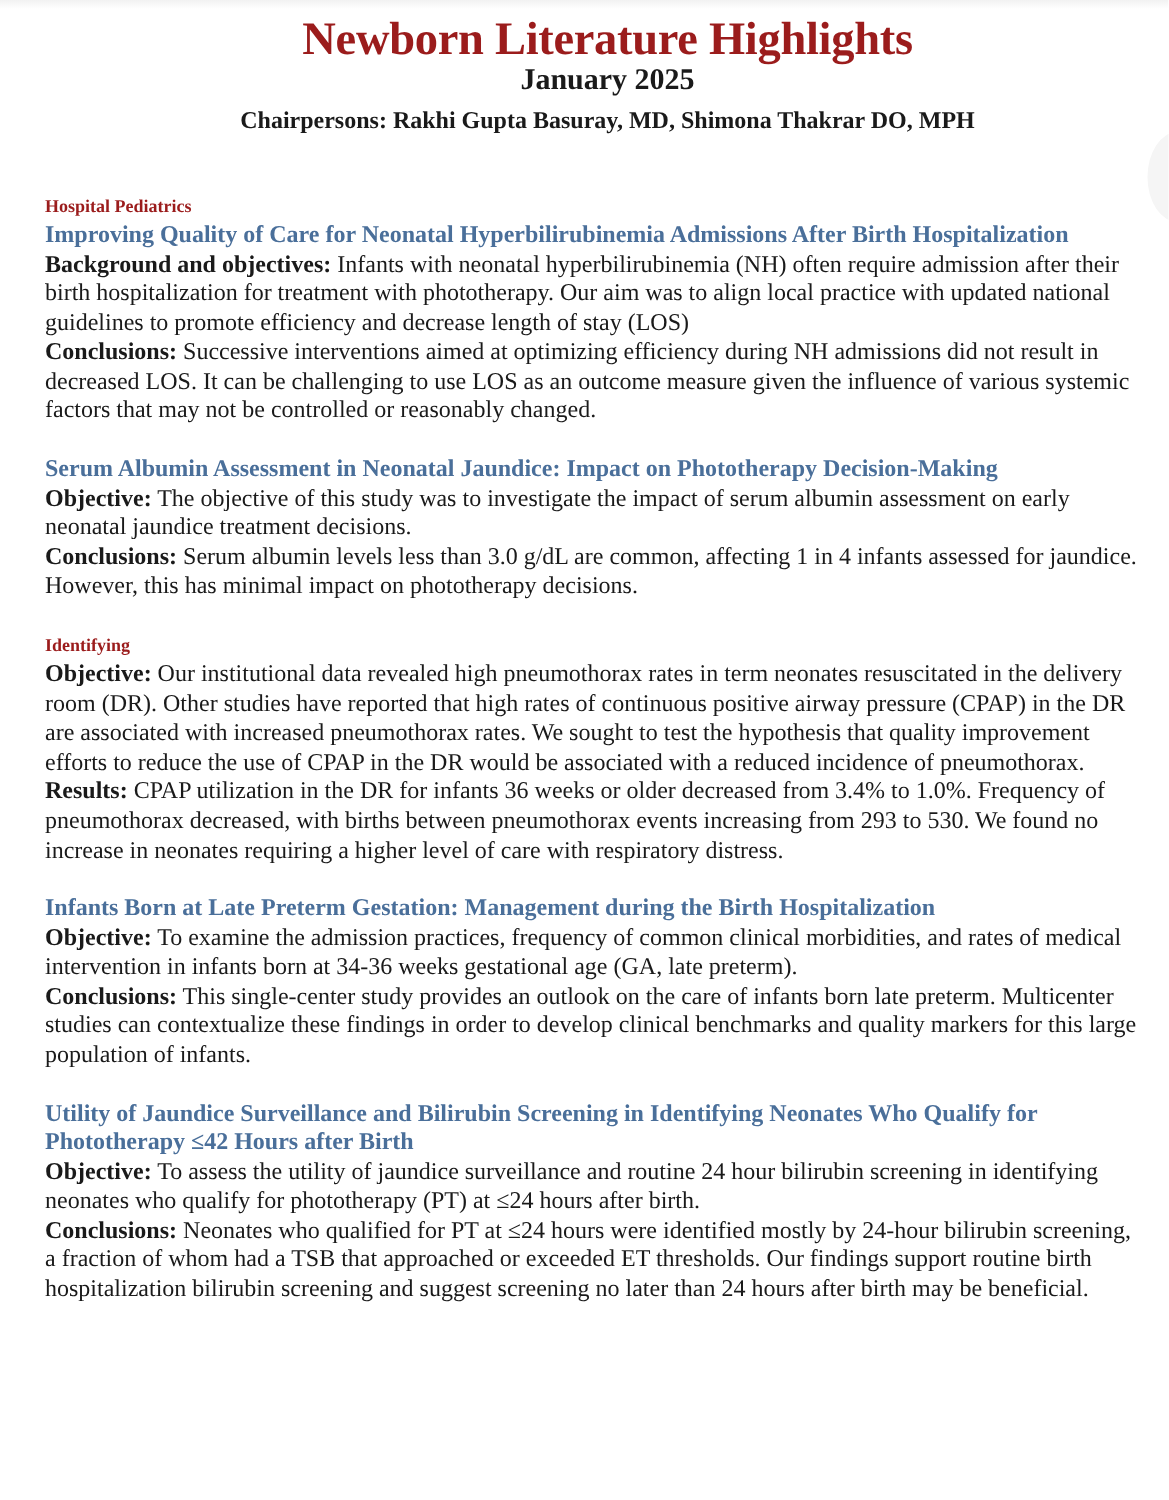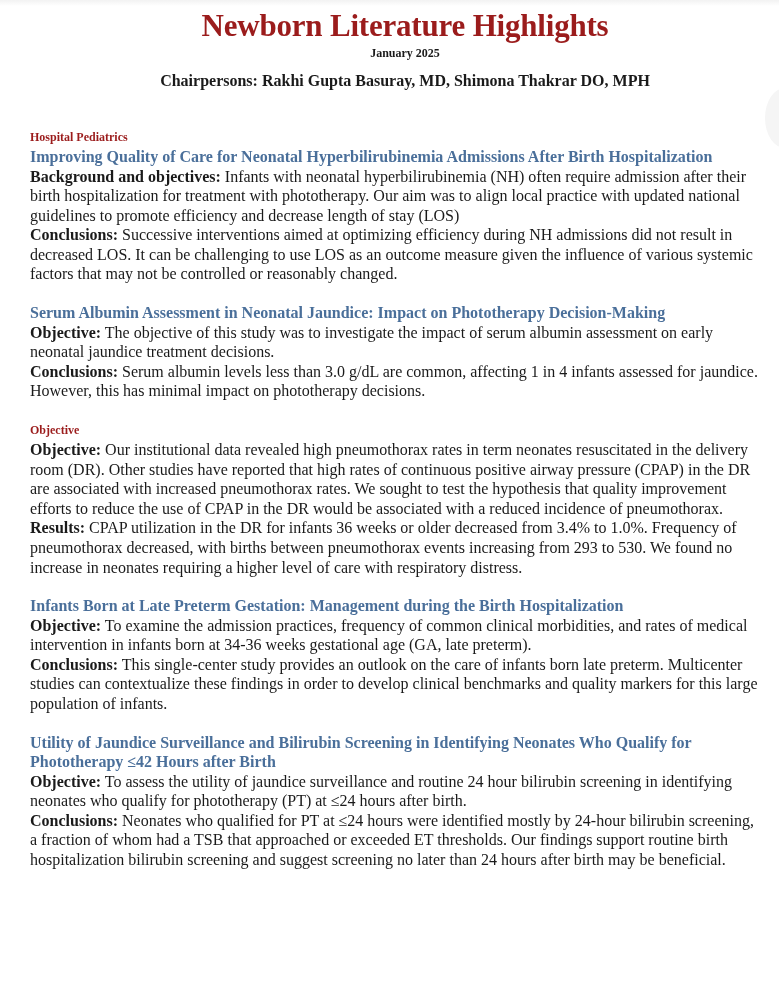--- a/index.html
+++ b/index.html
@@ -16,21 +16,21 @@
   }
   .side-bubble {
     position: absolute; left: 765px; top: 88px; width: 40px; height: 60px;
     border-radius: 50%; background: #f5f5f5;
   }
   header { text-align: center; padding-top: 8px; padding-left: 31px; }
   .title {
     color: #9b1c1c; font-weight: bold; font-size: 31px; line-height: 36px;
     margin: 0; letter-spacing: -0.2px;
   }
-  .date { font-weight: bold; font-size: 12px; line-height: 19px; margin: 0; }
+  .date { font-weight: bold; font-size: 20px; line-height: 19px; margin: 0; }
   .chairs { font-weight: bold; font-size: 16px; line-height: 20px; margin: 8px; }
   main { padding: 0 20px 0 30px; }
   .article { margin: 0; }
   .journal {
     color: #9b1c1c; font-weight: bold; font-size: 12px; line-height: 20px;
   }
   .atitle {
     color: #4a6f9a; font-weight: bold; font-size: 16px; line-height: 19.5px;
   }
   .para { font-size: 16px; line-height: 19.6px; }
@@ -61,21 +61,21 @@
   <div class="gap"></div>
 
   <section class="article">
     <div class="atitle">Serum Albumin Assessment in Neonatal Jaundice: Impact on Phototherapy Decision-Making</div>
     <div class="para"><span class="lbl">Objective:</span><span> The objective of this study was to investigate the impact of serum albumin assessment on early neonatal jaundice treatment decisions.</span></div>
     <div class="para"><span class="lbl">Conclusions:</span><span> Serum albumin levels less than 3.0 g/dL are common, affecting 1 in 4 infants assessed for jaundice. However, this has minimal impact on phototherapy decisions.</span></div>
   </section>
   <div class="gap"></div>
 
   <section class="article">
-    <div class="journal">Objective</div>
+    <div class="journal">Identifying</div>
     <div class="para"><span class="lbl">Objective:</span><span> Our institutional data revealed high pneumothorax rates in term neonates resuscitated in the delivery room (DR). Other studies have reported that high rates of continuous positive airway pressure (CPAP) in the DR are associated with increased pneumothorax rates. We sought to test the hypothesis that quality improvement efforts to reduce the use of CPAP in the DR would be associated with a reduced incidence of pneumothorax.</span></div>
     <div class="para"><span class="lbl">Results:</span><span> CPAP utilization in the DR for infants 36 weeks or older decreased from 3.4% to 1.0%. Frequency of pneumothorax decreased, with births between pneumothorax events increasing from 293 to 530. We found no increase in neonates requiring a higher level of care with respiratory distress.</span></div>
   </section>
   <div class="gap"></div>
 
   <section class="article">
     <div class="atitle">Infants Born at Late Preterm Gestation: Management during the Birth Hospitalization</div>
     <div class="para"><span class="lbl">Objective:</span><span> To examine the admission practices, frequency of common clinical morbidities, and rates of medical intervention in infants born at 34-36 weeks gestational age (GA, late preterm).</span></div>
     <div class="para"><span class="lbl">Conclusions:</span><span> This single-center study provides an outlook on the care of infants born late preterm. Multicenter studies can contextualize these findings in order to develop clinical benchmarks and quality markers for this large population of infants.</span></div>
   </section>

